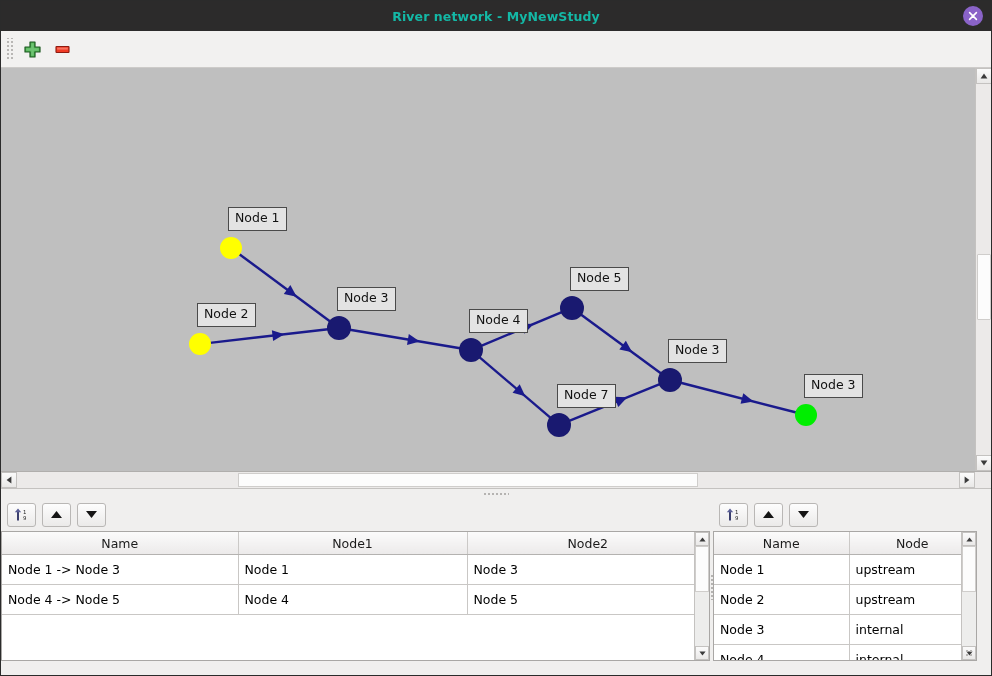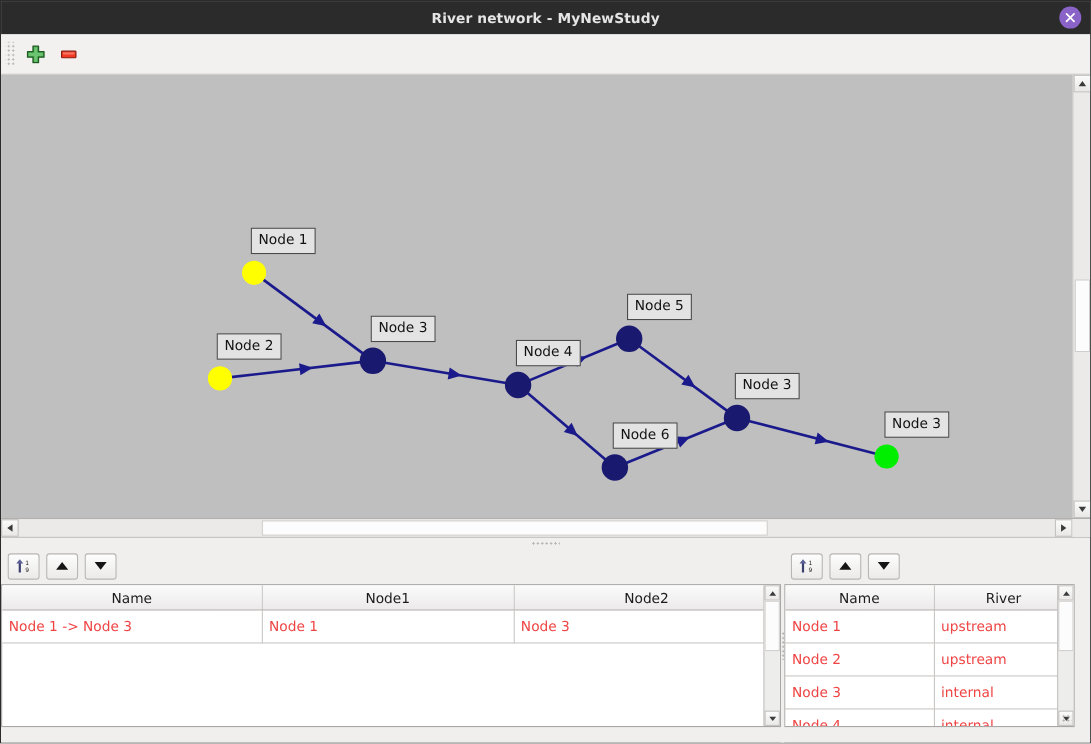--- a/index.html
+++ b/index.html
@@ -35,21 +35,21 @@
     align-items: center;
     justify-content: center;
     position: relative;
     flex: 0 0 30px;
     user-select: none;
   }
   .titlebar .title {
     font-size: 12.5px;
     font-weight: bold;
     letter-spacing: .1px;
-    color: #e5e5e5;
+    color: #14b8a6;
   }
   .close-btn {
     position: absolute;
     right: 8px;
     top: 50%;
     transform: translateY(-50%);
     width: 20px;
     height: 20px;
     border-radius: 50%;
     background: #8a63c8;
@@ -286,21 +286,21 @@
     padding: 0 4px;
     text-align: center;
     cursor: pointer;
     user-select:none;
   }
   table.grid tbody td {
     border-right: 1px solid #c9c7c5;
     border-bottom: 1px solid #c9c7c5;
     height: 29px;
     padding: 0 6px;
-    color: #ef4444;
+    color: #000000;
     white-space: nowrap;
     overflow: hidden;
     text-overflow: ellipsis;
     background: #ffffff;
     cursor: default;
   }
 
   .tbl-vscroll {
     position: absolute;
     top: 0; right: 0;
@@ -388,21 +388,21 @@
         <div class="node-label" style="left: 227px; top: 139px;">Node 1</div>
         <div class="node-dot" style="left: 188px; top: 265px; width: 22px; height: 22px; background: rgb(255, 255, 0);"></div>
         <div class="node-label" style="left: 196px; top: 235px;">Node 2</div>
         <div class="node-dot" style="left: 326px; top: 248px; width: 24px; height: 24px; background: rgb(25, 25, 112);"></div>
         <div class="node-label" style="left: 336px; top: 219px;">Node 3</div>
         <div class="node-dot" style="left: 458px; top: 270px; width: 24px; height: 24px; background: rgb(25, 25, 112);"></div>
         <div class="node-label" style="left: 468px; top: 241px;">Node 4</div>
         <div class="node-dot" style="left: 559px; top: 228px; width: 24px; height: 24px; background: rgb(25, 25, 112);"></div>
         <div class="node-label" style="left: 569px; top: 199px;">Node 5</div>
         <div class="node-dot" style="left: 546px; top: 345px; width: 24px; height: 24px; background: rgb(25, 25, 112);"></div>
-        <div class="node-label" style="left: 556px; top: 316px;">Node 6</div>
+        <div class="node-label" style="left: 556px; top: 316px;">Node 7</div>
         <div class="node-dot" style="left: 657px; top: 300px; width: 24px; height: 24px; background: rgb(25, 25, 112);"></div>
         <div class="node-label" style="left: 667px; top: 271px;">Node 3</div>
         <div class="node-dot" style="left: 794px; top: 336px; width: 22px; height: 22px; background: rgb(0, 238, 0);"></div>
         <div class="node-label" style="left: 803px; top: 306px;">Node 3</div>
       </div>
 
     <div class="vscroll">
       <div class="track-bg"></div>
       <div class="arrow top">
         <svg width="8" height="6" viewBox="0 0 8 6">
@@ -473,20 +473,25 @@
               <th>Node1</th>
               <th>Node2</th>
             </tr>
           </thead>
           <tbody id="branches-body">
               <tr>
                 <td>Node 1 -&gt; Node 3</td>
                 <td>Node 1</td>
                 <td>Node 3</td>
               </tr>
+              <tr>
+                <td>Node 4 -&gt; Node 5</td>
+                <td>Node 4</td>
+                <td>Node 5</td>
+              </tr>
             </tbody>
         </table>
         <div class="tbl-vscroll">
           <div class="arrow top">
             <svg width="7" height="5" viewBox="0 0 7 5">
               <path d="M3.5 0.5 L6.6 4.5 L0.4 4.5 Z" fill="#3b3b3b"></path>
             </svg>
           </div>
           <div class="thumb" style="top:14px;height:46px;"></div>
           <div class="arrow bottom">
@@ -525,21 +530,21 @@
       </div>
       <div class="table-box">
         <table class="grid">
           <colgroup>
               <col style="width:135px">
               <col style="width:auto">
             </colgroup>
           <thead>
             <tr>
               <th>Name</th>
-              <th>River</th>
+              <th>Node</th>
             </tr>
           </thead>
           <tbody id="nodes-body">
               <tr>
                 <td>Node 1</td>
                 <td>upstream</td>
               </tr>
               <tr>
                 <td>Node 2</td>
                 <td>upstream</td>

